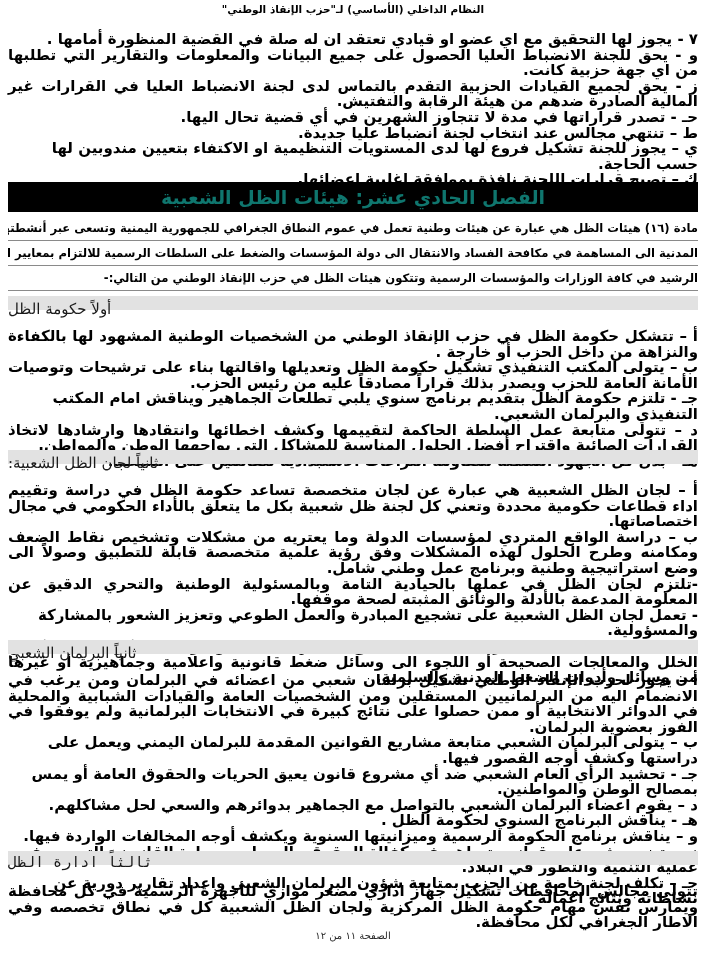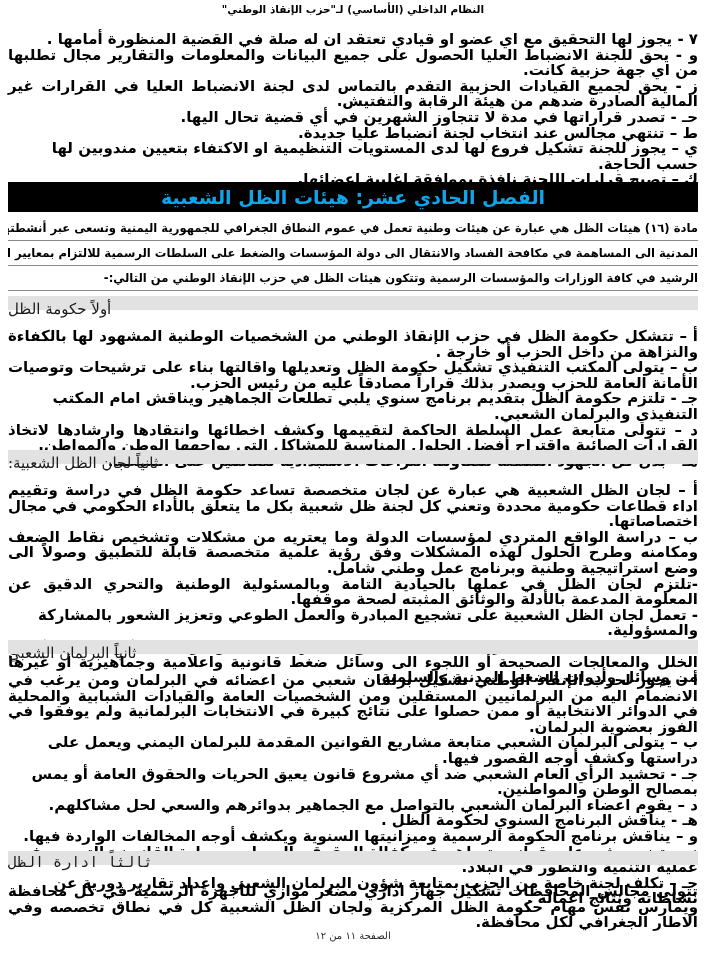--- a/index.html
+++ b/index.html
@@ -57,21 +57,21 @@
   .body-block p.rtl-right {
     text-align: right;
   }
 
   
   .chapter-banner {
     position: absolute;
     left: 8px;
     right: 8px;
     background: #000000;
-    color: #0ea5e9;
+    color: #0f766e;
     text-align: center;
     font-size: 19px;
     font-weight: bold;
     line-height: 30px;
     height: 30px;
     letter-spacing: 0px;
   }
 
   
   .article-block {
@@ -133,21 +133,21 @@
 </style>
 </head>
 <body>
 
 <div class="page">
 
   <div class="doc-header">النظام الداخلي (الأساسي) لـ"حزب الإنقاذ الوطني"</div>
 
   <div class="body-block" style="top:32px;">
     <p class="rtl-right">٧ - يجوز لها التحقيق مع اي عضو او قيادي تعتقد ان له صلة في القضية المنظورة أمامها .</p>
-    <p>و - يحق للجنة الانضباط العليا الحصول على جميع البيانات والمعلومات والتقارير مجال تطلبها من اي جهة حزبية كانت.</p>
+    <p>و - يحق للجنة الانضباط العليا الحصول على جميع البيانات والمعلومات والتقارير التي تطلبها من اي جهة حزبية كانت.</p>
     <p>ز - يحق لجميع القيادات الحزبية التقدم بالتماس لدى لجنة الانضباط العليا في القرارات غير المالية الصادرة ضدهم من هيئة الرقابة والتفتيش.</p>
     <p class="rtl-right">حـ - تصدر قراراتها في مدة لا تتجاوز الشهرين في أي قضية تحال اليها.</p>
     <p class="rtl-right">ط – تنتهي مجالس عند انتخاب لجنة انضباط عليا جديدة.</p>
     <p class="rtl-right">ي – يجوز للجنة تشكيل فروع لها لدى المستويات التنظيمية او الاكتفاء بتعيين مندوبين لها حسب الحاجة.</p>
     <p class="rtl-right">ك – تصبح قرارات اللجنة نافذة بموافقة اغلبية اعضائها.</p>
   </div>
 
   <div class="chapter-banner" style="top: 182px;">الفصل الحادي عشر: هيئات الظل الشعبية</div>
 
   <div class="article-block" style="top:216px;">

